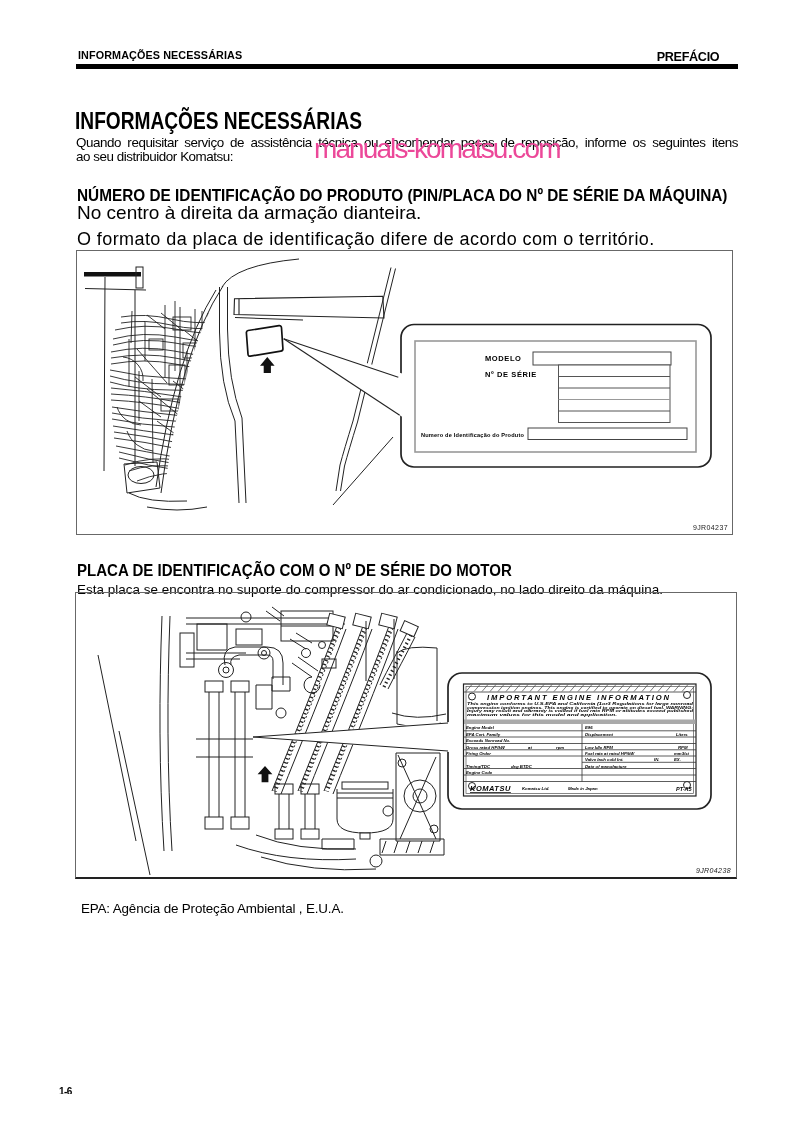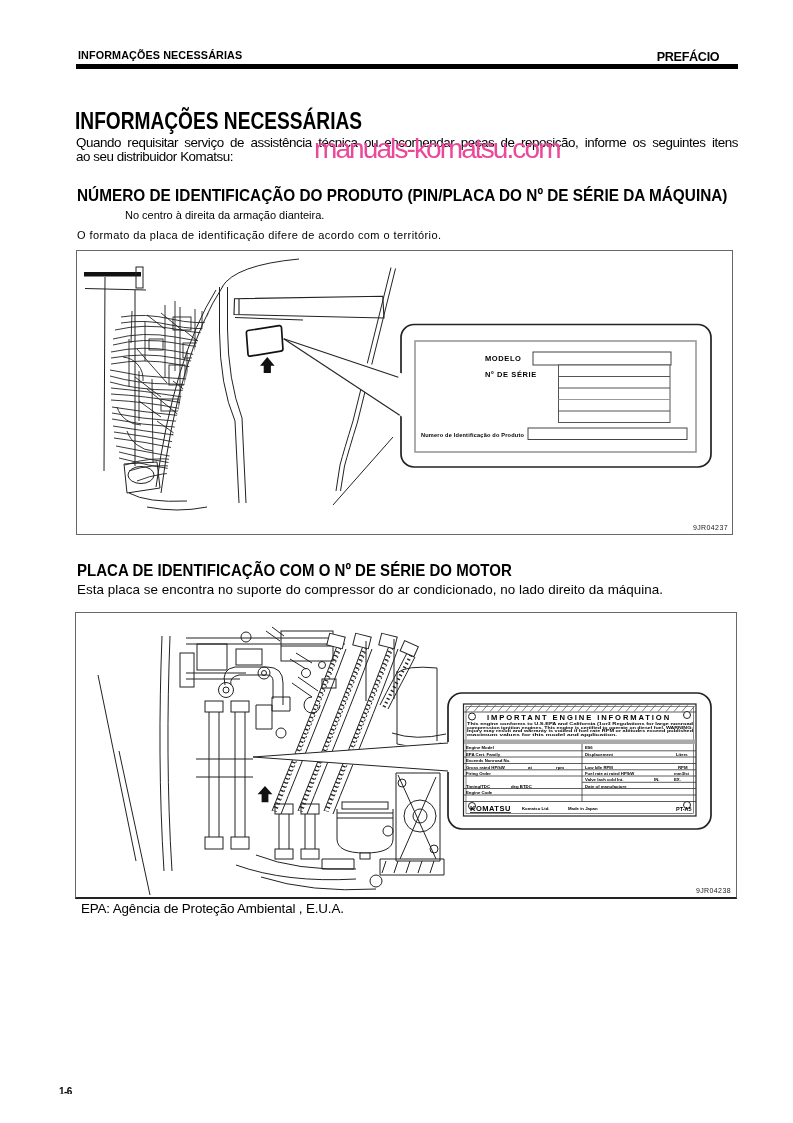--- a/index.html
+++ b/index.html
@@ -18,23 +18,23 @@
   <div class="abs" style="left:76px;top:63.5px;width:662px;height:5px;background:#000;"></div>
 
   <div class="abs" style="left:75px;top:106.7px;font-size:24.6px;font-weight:bold;white-space:nowrap;transform:scaleX(0.778);transform-origin:0 0;">INFORMAÇÕES NECESSÁRIAS</div>
 
   <div class="abs" style="left:76px;top:135.7px;width:662px;font-size:13.4px;letter-spacing:-0.45px;line-height:14px;text-align:justify;">Quando requisitar serviço de assistência técnica ou encomendar peças de reposição, informe os seguintes itens ao&nbsp;seu&nbsp;distribuidor&nbsp;Komatsu:</div>
 
   <div class="abs" style="left:314px;top:132.5px;font-size:28px;letter-spacing:-1.9px;color:#ec4899;white-space:nowrap;">manuals-komatsu.com</div>
 
   <div class="abs" style="left:77px;top:185px;font-size:17.3px;font-weight:bold;white-space:nowrap;transform:scaleX(0.888);transform-origin:0 0;">NÚMERO DE IDENTIFICAÇÃO DO PRODUTO (PIN/PLACA DO Nº DE SÉRIE DA MÁQUINA)</div>
 
-  <div class="abs" style="left:77px;top:209px;font-size:11px;letter-spacing:0;white-space:nowrap;margin-left:48px;">No centro à direita da armação dianteira.</div>
-
-  <div class="abs" style="left:77px;top:228.7px;font-size:11px;letter-spacing:0.42px;white-space:nowrap;">O formato da placa de identificação difere de acordo com o território.</div>
+  <div class="abs" style="left:77px;top:202px;font-size:19px;letter-spacing:0;white-space:nowrap;">No centro à direita da armação dianteira.</div>
+
+  <div class="abs" style="left:77px;top:228.7px;font-size:18px;letter-spacing:0.42px;white-space:nowrap;">O formato da placa de identificação difere de acordo com o território.</div>
 
   <div class="abs" style="left:76px;top:249.5px;width:655px;height:283.5px;border:1px solid #686868;">
   <svg width="655" height="283" viewBox="0 0 655 283">
 
     <g fill="none" stroke="#222" stroke-width="1">
       <rect x="7" y="21" width="57" height="4.5" fill="#111" stroke="none"></rect>
       <line x1="8" y1="37.5" x2="69" y2="39"></line>
       <rect x="59" y="16" width="7" height="21" fill="none"></rect>
       <path d="M28,26 L27,220"></path>
       <path d="M58,39 L58,215"></path>
@@ -165,21 +165,21 @@
     <rect x="451" y="177" width="159" height="11.5" fill="#fff" stroke="#444" stroke-width="1"></rect>
 
     <text x="651" y="279" font-size="7" letter-spacing="0.4" fill="#222" text-anchor="end">9JR04237</text>
   </svg>
   </div>
 
   <div class="abs" style="left:77px;top:560px;font-size:17.3px;font-weight:bold;white-space:nowrap;transform:scaleX(0.87);transform-origin:0 0;">PLACA DE IDENTIFICAÇÃO COM O Nº DE SÉRIE DO MOTOR</div>
 
   <div class="abs" style="left:77px;top:581.5px;font-size:13.4px;letter-spacing:0.05px;white-space:nowrap;">Esta placa se encontra no suporte do compressor do ar condicionado, no lado direito da máquina.</div>
 
-  <div class="abs" style="left:75px;top:612px;width:660px;height:284px;border:1px solid #686868;border-bottom:2.5px solid #222;">
+  <div class="abs" style="left:75px;top:592px;width:660px;height:284px;border:1px solid #686868;border-bottom:2.5px solid #222;font-style:italic;">
   <svg width="660" height="284" viewBox="0 0 660 284">
 
     <g fill="none" stroke="#222" stroke-width="1">
       <path d="M86,23 C83,100 83,180 88,258"></path>
       <path d="M94,23 C91,100 91,180 96,258"></path>
       <line x1="43" y1="138" x2="74" y2="282"></line>
       <line x1="22" y1="62" x2="60" y2="248"></line>
     </g>
 
     <g fill="none" stroke="#222" stroke-width="1">

